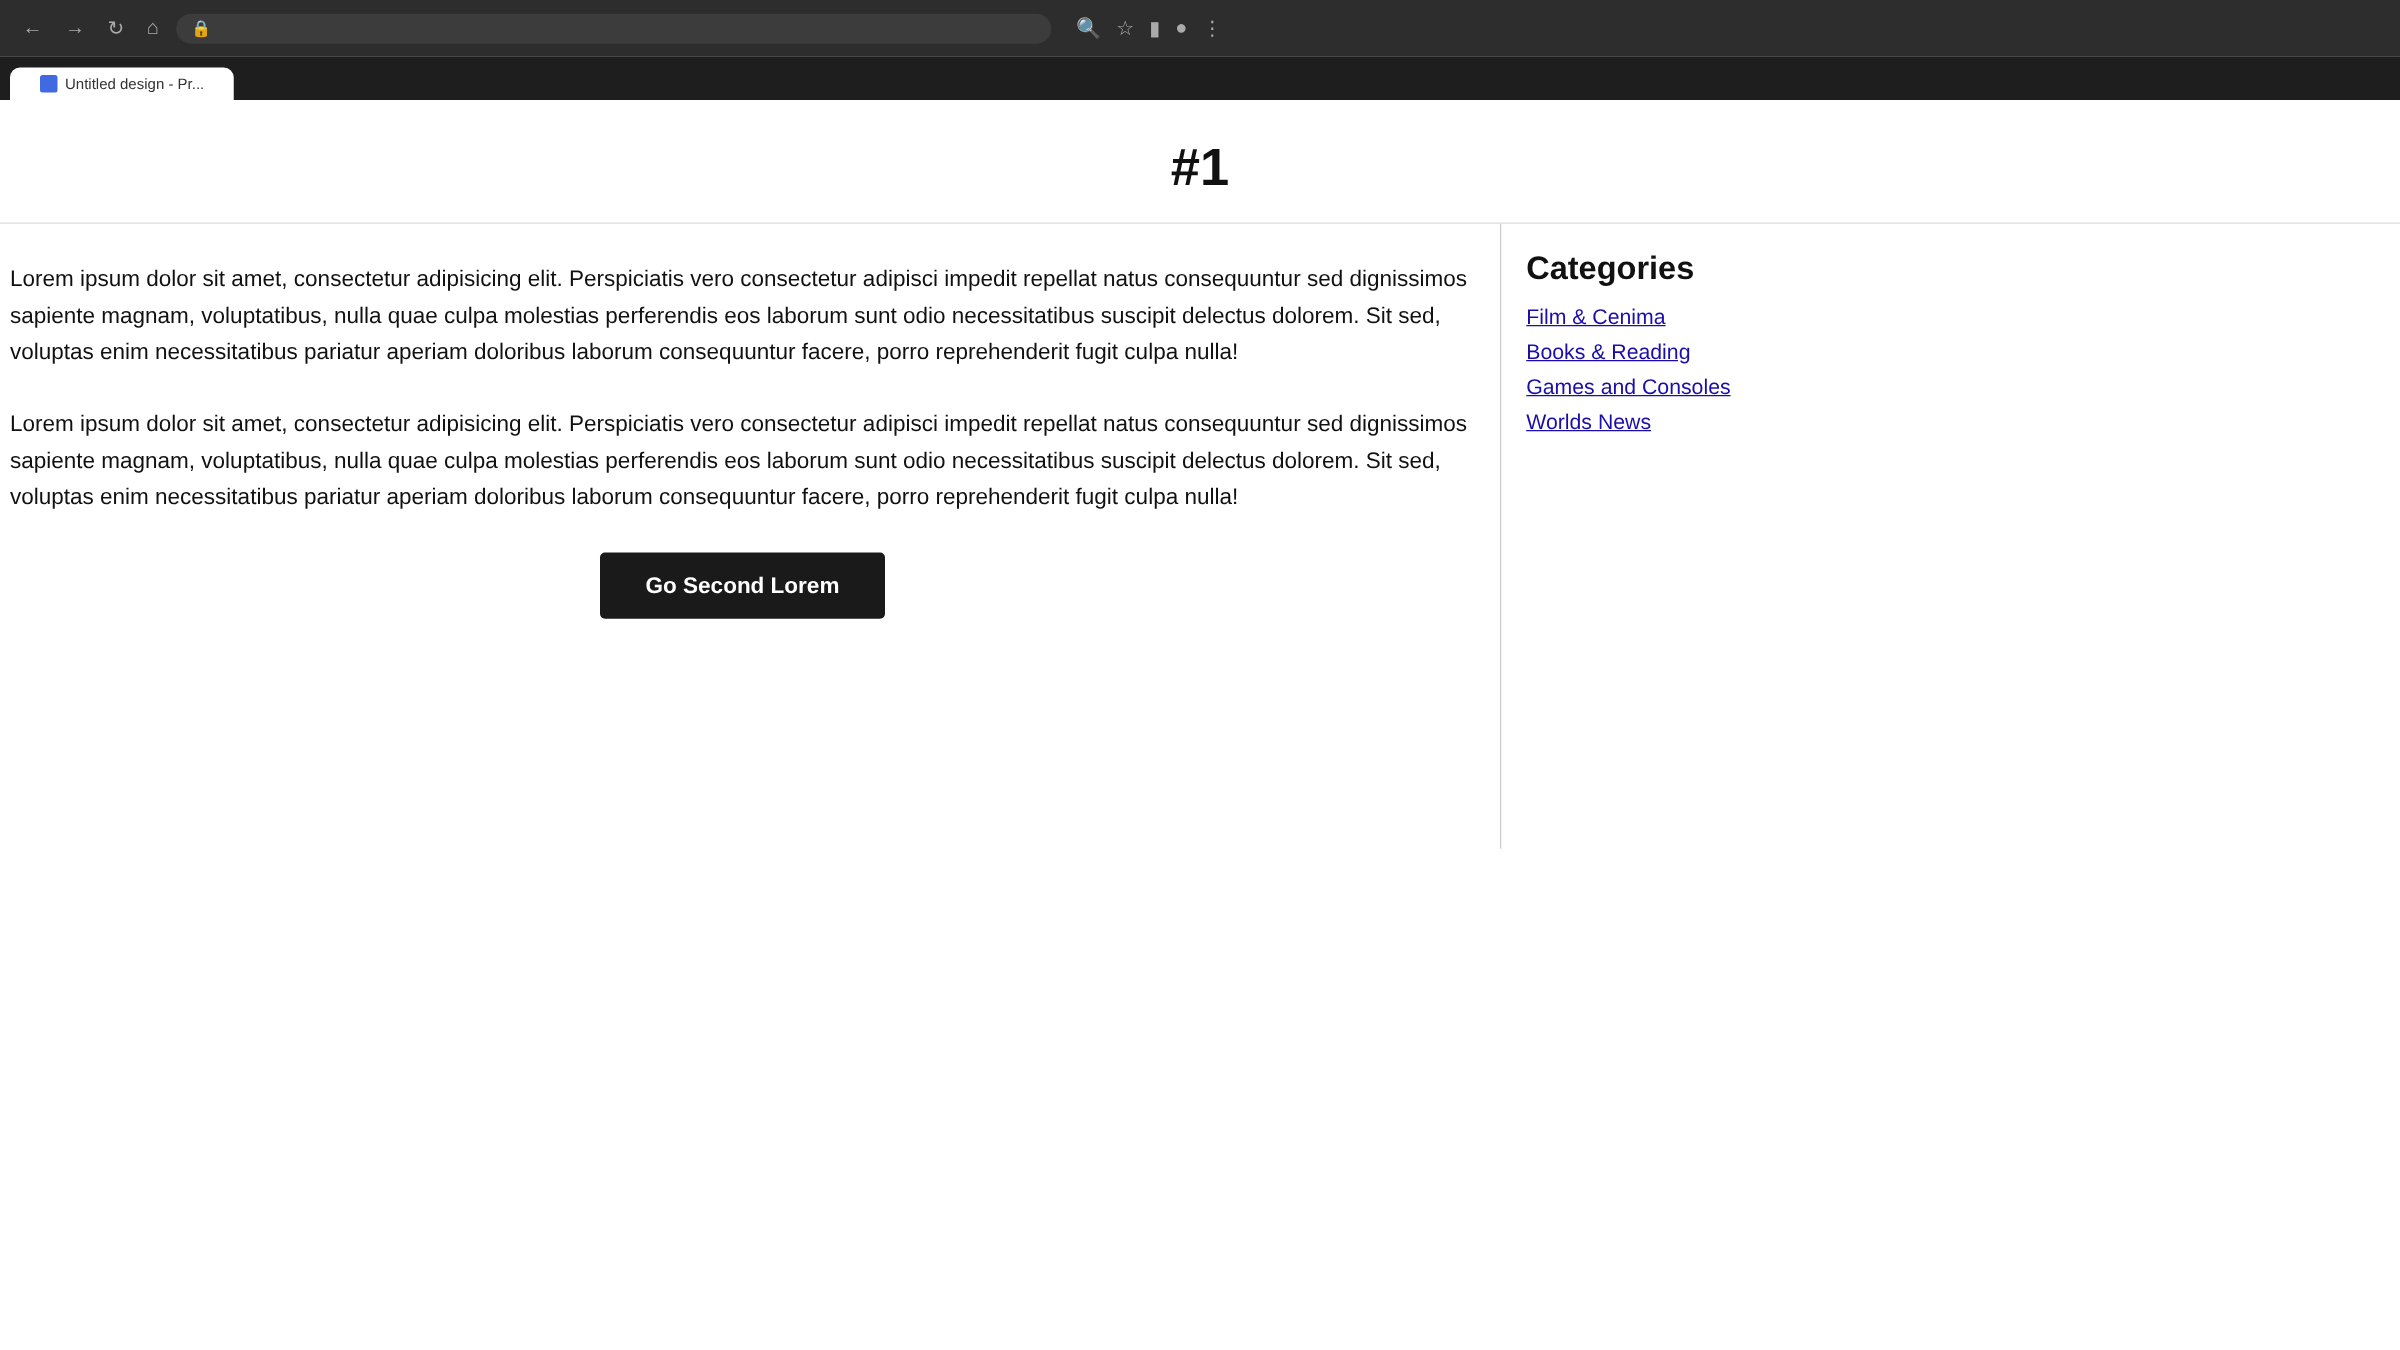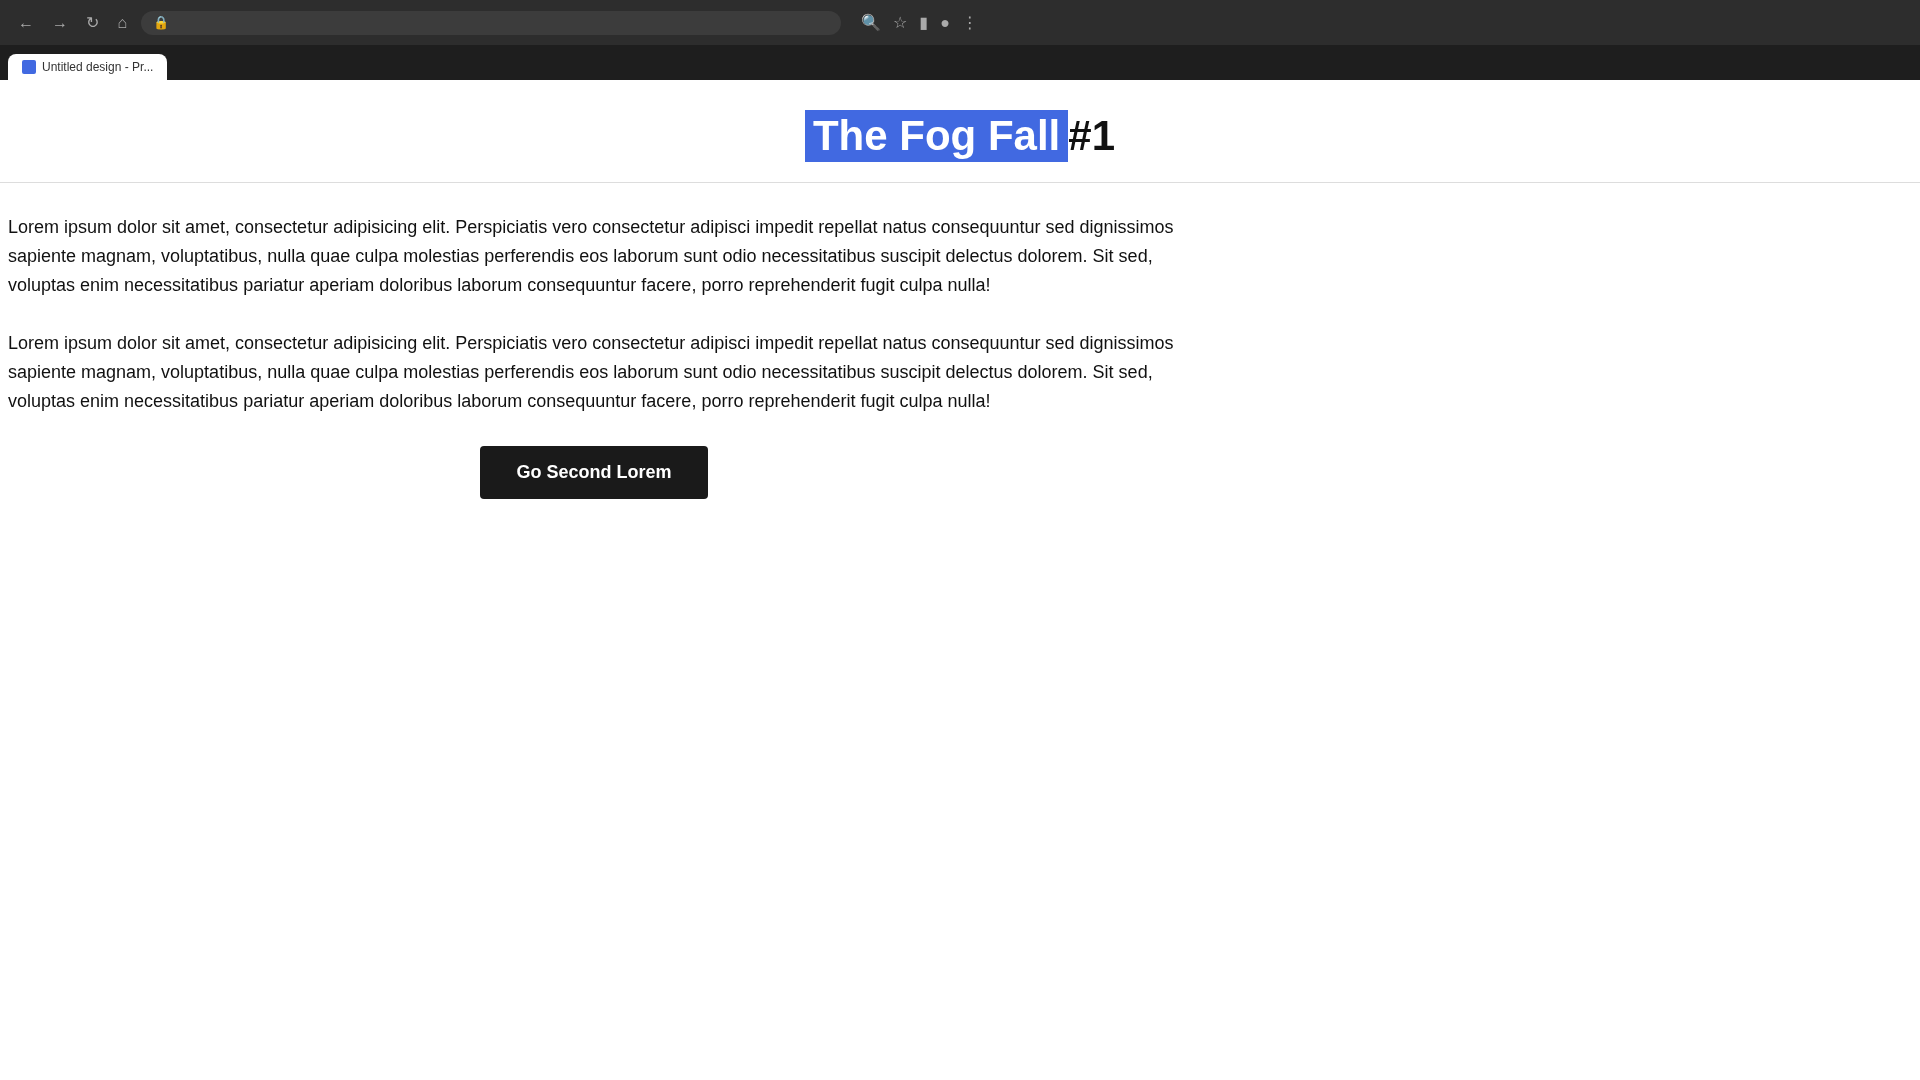--- a/index.html
+++ b/index.html
@@ -85,21 +85,21 @@
       height: 35px;
       display: flex;
       align-items: flex-end;
       padding: 0 8px;
     }
 
     .tab {
       background: #fff;
       color: #333;
       font-size: 12px;
-      padding: 6px 14px;
+      padding: 6px 24px;
       border-radius: 8px 8px 0 0;
       display: flex;
       align-items: center;
       gap: 6px;
       max-width: 200px;
       white-space: nowrap;
       overflow: hidden;
       text-overflow: ellipsis;
       justify-content: center;
     }
@@ -243,30 +243,46 @@
   <div class="tab">
     <div class="tab-favicon"></div>
     <span>Untitled design - Pr...</span>
   </div>
 </div>
 
 <div class="page-wrapper">
 
   <div class="page-header">
     <h1 class="page-title">
-      <span class="title-highlight">The Fog Fall</span>
       <span class="title-suffix"> #1</span>
     </h1>
   </div>
 
   <div class="content-layout">
 
     <div class="main-content">
       <p class="lorem-paragraph">Lorem ipsum dolor sit amet, consectetur adipisicing elit. Perspiciatis vero consectetur adipisci impedit repellat natus consequuntur sed dignissimos sapiente magnam, voluptatibus, nulla quae culpa molestias perferendis eos laborum sunt odio necessitatibus suscipit delectus dolorem. Sit sed, voluptas enim necessitatibus pariatur aperiam doloribus laborum consequuntur facere, porro reprehenderit fugit culpa nulla!</p>
       <p class="lorem-paragraph">Lorem ipsum dolor sit amet, consectetur adipisicing elit. Perspiciatis vero consectetur adipisci impedit repellat natus consequuntur sed dignissimos sapiente magnam, voluptatibus, nulla quae culpa molestias perferendis eos laborum sunt odio necessitatibus suscipit delectus dolorem. Sit sed, voluptas enim necessitatibus pariatur aperiam doloribus laborum consequuntur facere, porro reprehenderit fugit culpa nulla!</p>
 
       <div class="button-container">
         <button class="go-second-btn">Go Second Lorem</button>
       </div>
     </div>
 
+    <div class="sidebar">
+      <h2 class="sidebar-title">Categories</h2>
+      <ul class="sidebar-links">
+        <li>
+          <a>Film &amp; Cenima</a>
+        </li>
+        <li>
+          <a>Books &amp; Reading</a>
+        </li>
+        <li>
+          <a>Games and Consoles</a>
+        </li>
+        <li>
+          <a>Worlds News</a>
+        </li>
+      </ul>
+    </div>
   </div>
 </div>
 
 </body></html>

